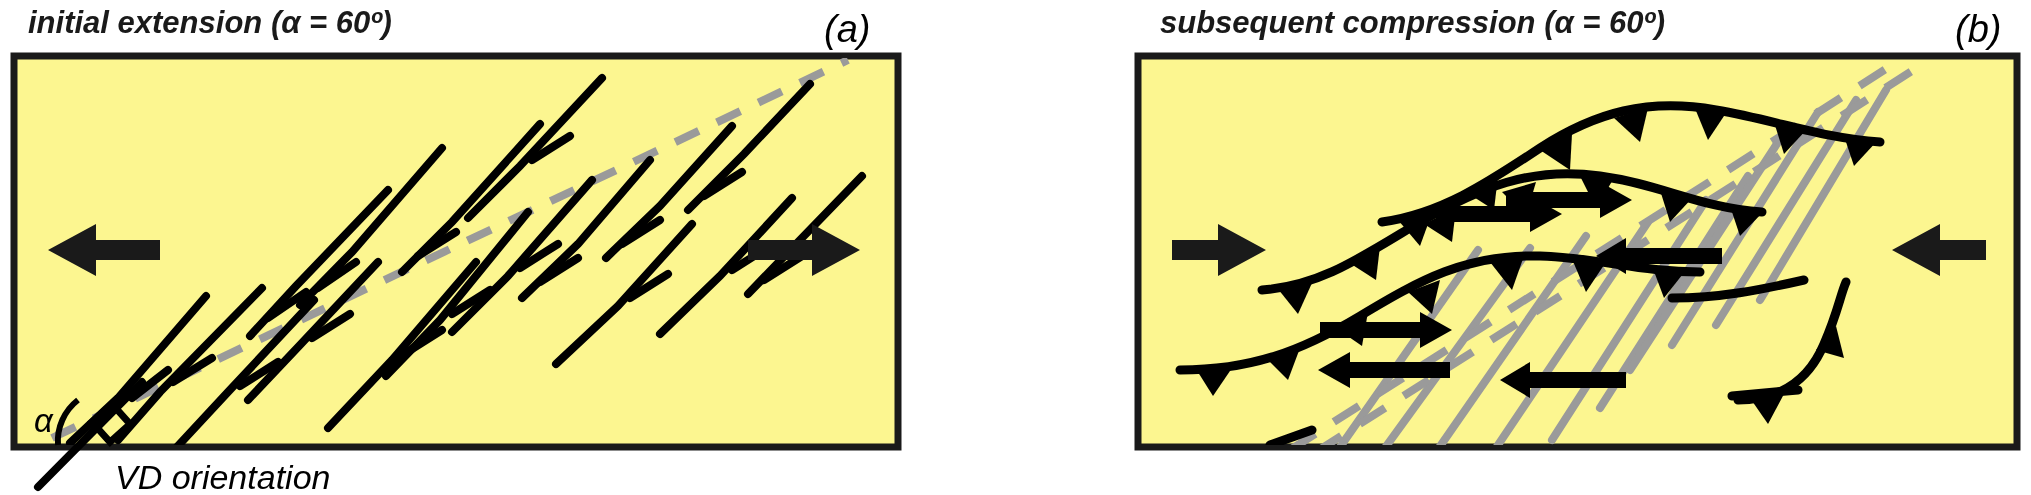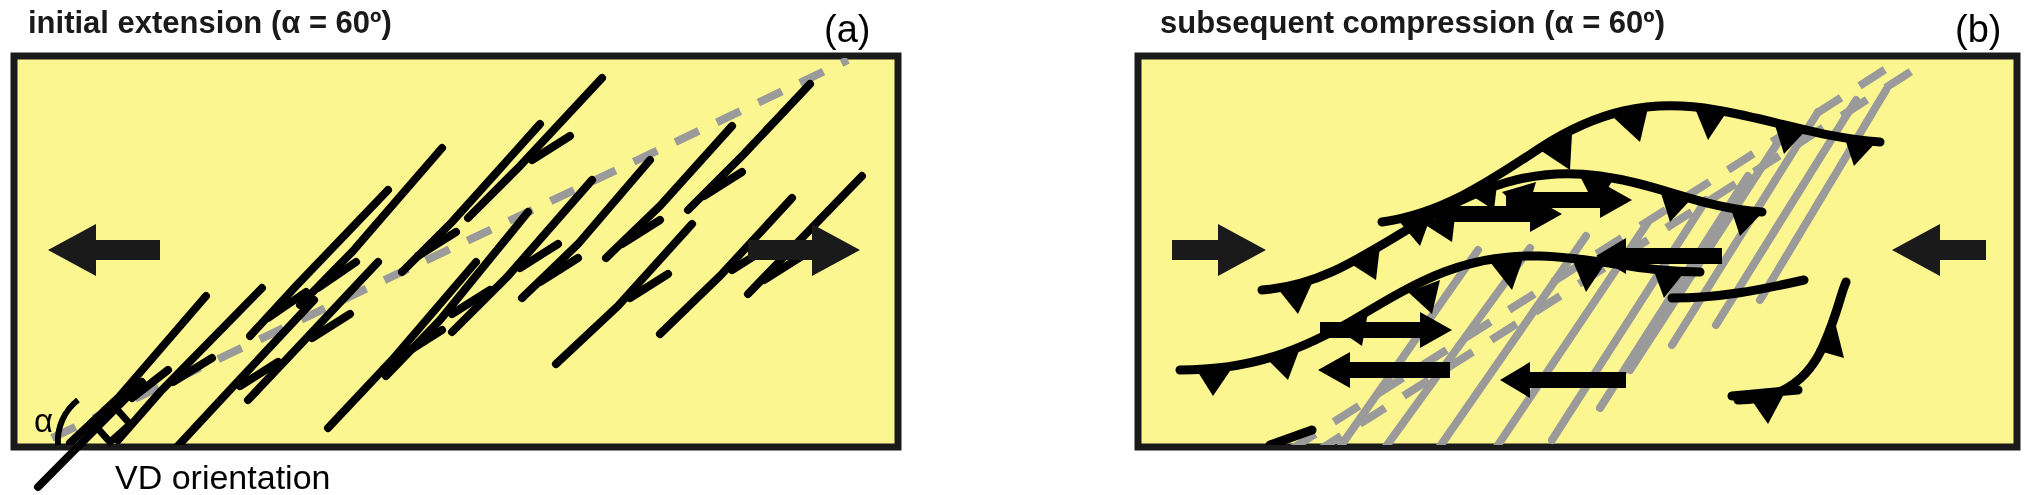--- a/index.html
+++ b/index.html
@@ -11,20 +11,21 @@
     width: 2031px;
     height: 495px;
     font-family: "Liberation Sans", sans-serif;
     overflow: hidden;
     position: relative;
   }
   #figure {
     position: relative;
     width: 2031px;
     height: 434px;
+    font-style: italic;
   }
   #figure svg {
     display: block;
   }
   .ttl {
     font-family: "Liberation Sans", sans-serif;
     font-weight: bold;
     font-size: 31px;
     fill: #1a1a1a;
   }

